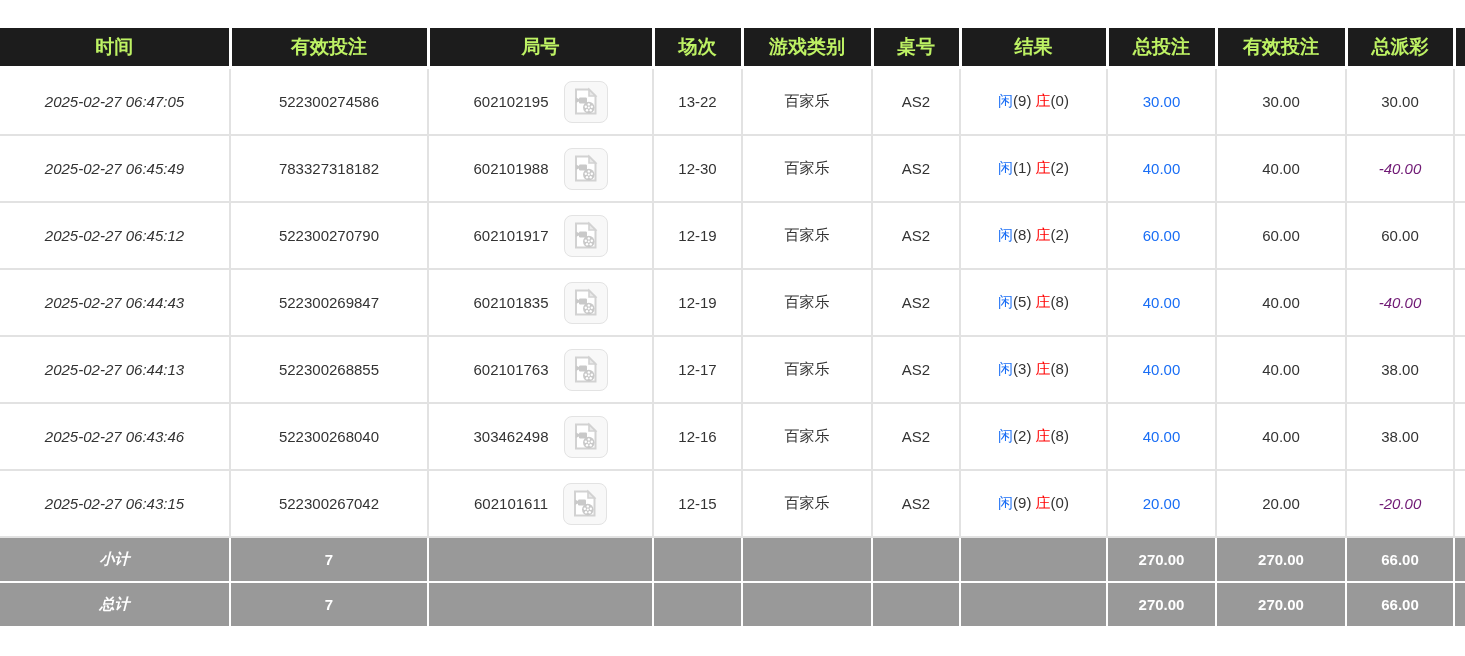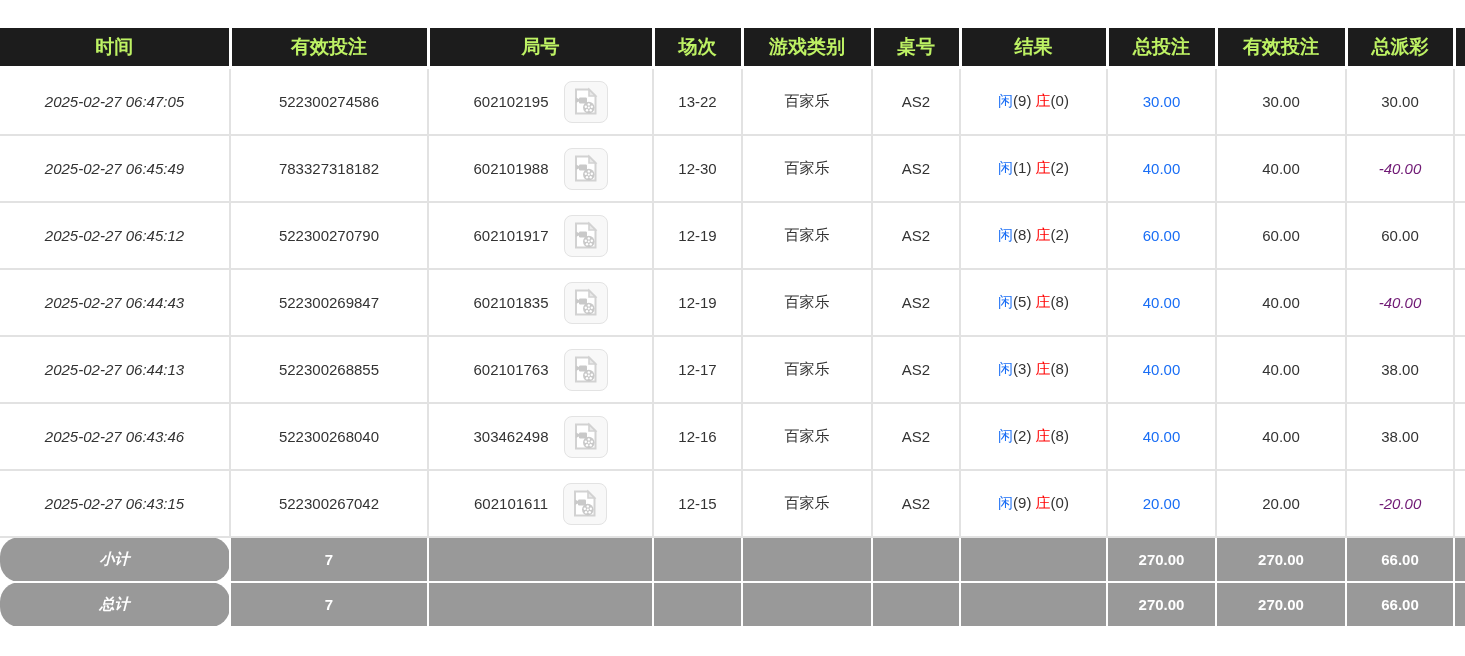--- a/index.html
+++ b/index.html
@@ -45,21 +45,21 @@
   tbody td:first-child { border-left: 0; font-style: italic; }
   tr.summary td {
     background: #999999;
     color: #ffffff;
     font-weight: bold;
     height: 41px;
     border: 2px solid #ffffff;
     text-align: center;
     vertical-align: middle;
   }
-  tr.summary td:first-child { border-left: 0; border-radius: 20px; }
+  tr.summary td:first-child { border-left: 0; }
   .blue { color: #1a6ef5; }
   .red  { color: #ff0000; }
   .neg  { color: #701a75; font-style: italic; }
   .round-cell-inner {
     display: inline-flex;
     align-items: center;
     justify-content: center;
     gap: 15px;
     text-align: center;
   }

